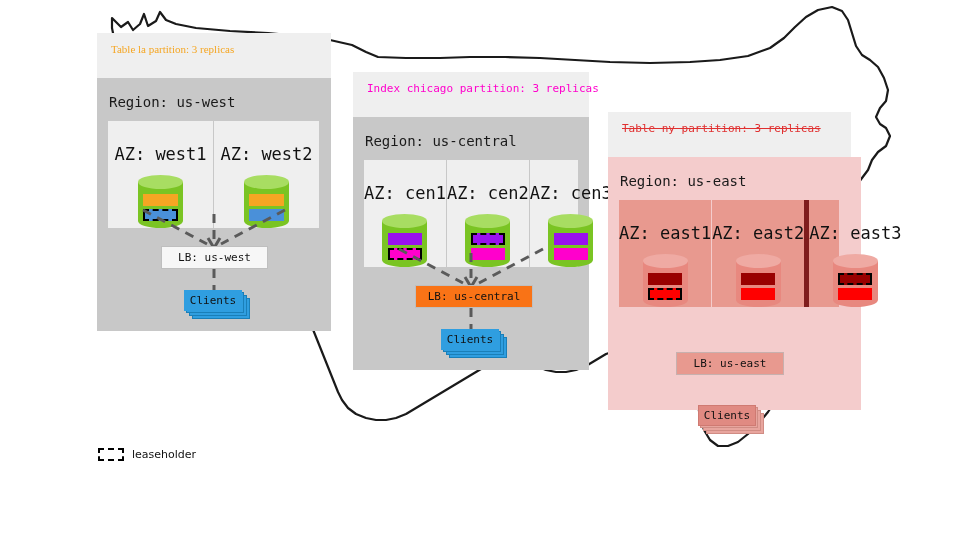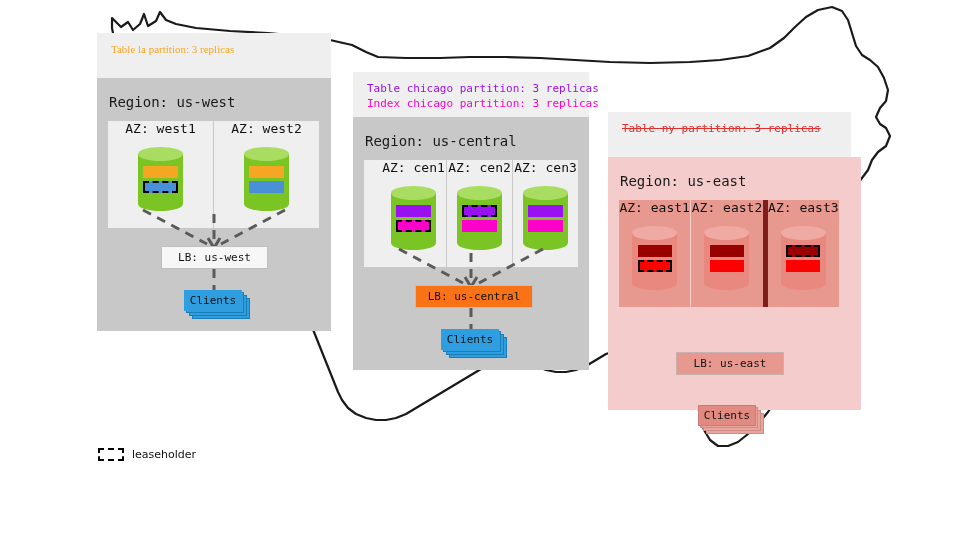--- a/index.html
+++ b/index.html
@@ -43,21 +43,21 @@
   }
   .az-cell{
     position:relative;
     box-sizing:border-box;
     flex:1 1 0;
     display:flex;
     flex-direction:column;
     align-items:center;
   }
   .az-label{
-    font-size:13px;color:#111;margin-top:0;white-space:nowrap;
+    font-size:17px;color:#111;margin-top:23px;white-space:nowrap;
   }
 
   
   .cyl{position:relative;margin-top:11px;}
   .cyl-body{position:absolute;left:0;top:7px;width:100%;height:calc(100% - 14px);}
   .cyl-top{position:absolute;left:0;top:0;width:100%;height:14px;border-radius:50%;}
   .cyl-bot{position:absolute;left:0;bottom:0;width:100%;height:14px;border-radius:50%;}
   .band{
     position:absolute;left:12%;width:76%;height:12px;box-sizing:border-box;
   }
@@ -175,29 +175,28 @@
         <div class="clients-shadow" style="left:2px;top:2px;width:58px;height:21px;background:#2f9ee0;border:1px solid #1a7fb8;"></div>
         <div class="clients-front" style="width:58px;height:21px;background:#2f9ee0;color:#111;">
           <span>Clients</span>
         </div>
       </div>
     </div>
   </div>
 
   <div class="region-group" style="left:353px;top:72px;width:236px;">
     <div class="partition-header" style="width:236px;height:45px;">
-      <span class="partition-line" style="color: rgb(153, 17, 238);">Table chicago partition: 3 replicas</span>
       <span class="partition-line" style="color: rgb(255, 0, 204);">Index chicago partition: 3 replicas</span>
     </div>
 
     <div class="region-box" style="width:236px;height:253px;background:#c8c8c8;">
       <div class="region-title" style="left:12px;top:16px;">Region: us-central</div>
 
       <div class="az-strip" style="left:11px;top:43px;width:214px;height:107px;background:#efefef;">
-        <div class="az-cell" style="border-right:1px solid #c8c8c8;padding-left:17px;">
+        <div class="az-cell" style="border-right:1px solid #c8c8c8;">
           <div class="az-label">AZ: cen1</div>
           <div class="cyl" style="width:45px;height:64px;">
             <div class="cyl-bot" style="background:#7ac423;"></div>
             <div class="cyl-body" style="background:#7ac423;"></div>
             <div class="cyl-top" style="background:#a8dd62;"></div>
             <div class="band" style="top:19px;background:#9911ee;"></div>
             <div class="band lease" style="top:34px;background:#ff00cc;"></div>
           </div>
         </div>
         <div class="az-cell" style="border-right:1px solid #c8c8c8;">

